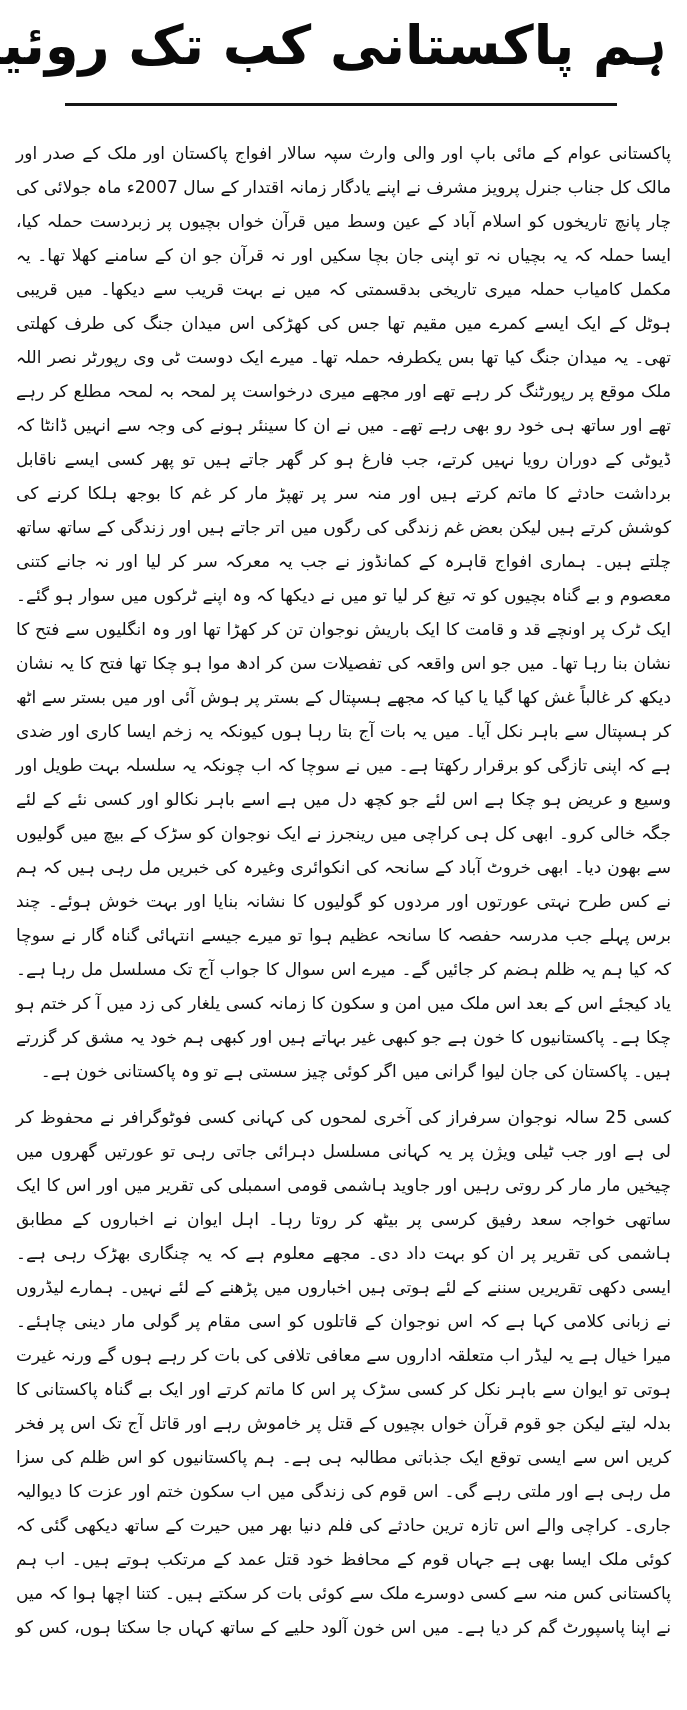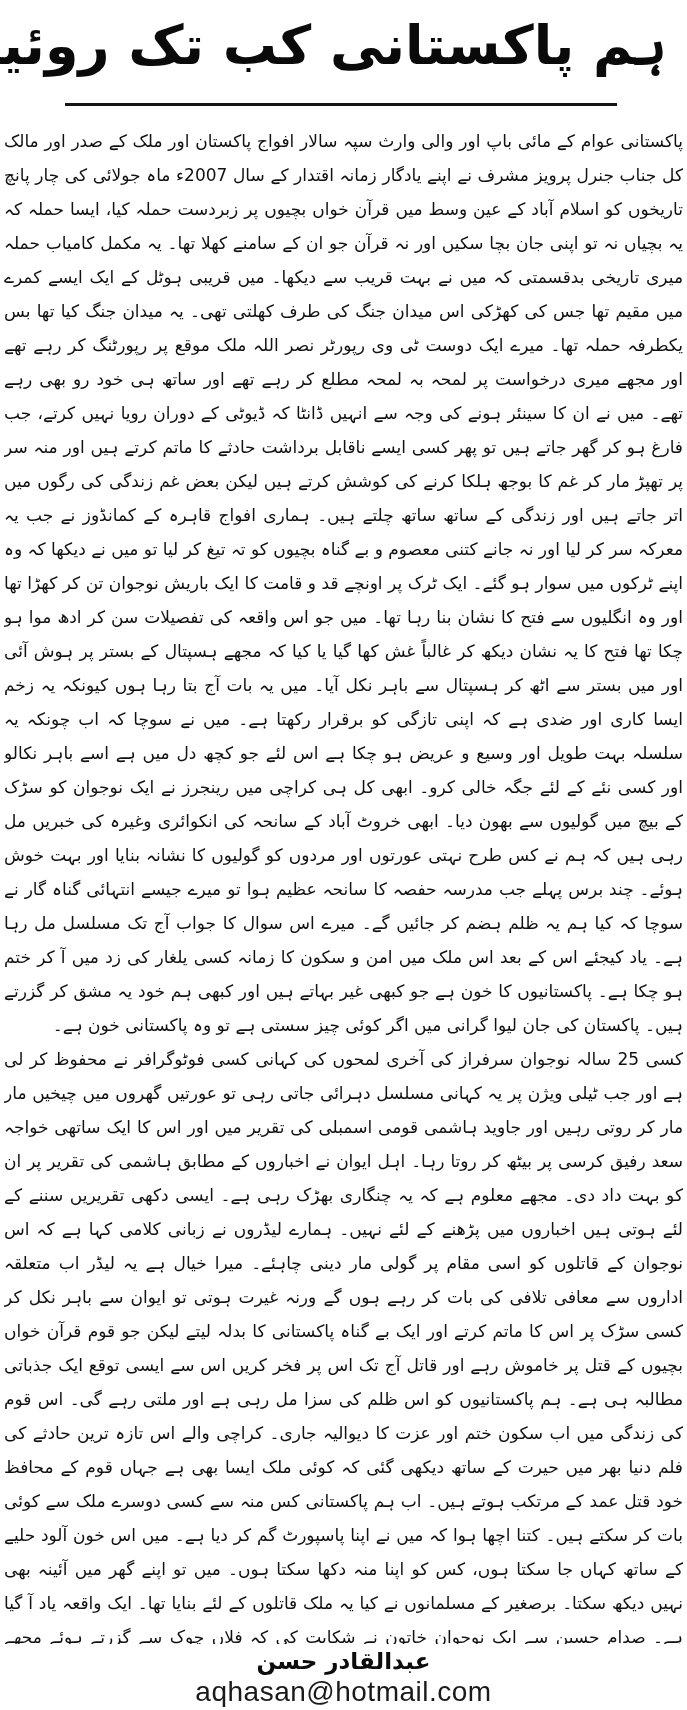--- a/index.html
+++ b/index.html
@@ -34,21 +34,21 @@
     top:124px; left:4px; right:4px;
     height:1520px;
     overflow:hidden;
     direction:rtl;
     text-align:justify;
     text-align-last:right;
     font-size:17px;
     line-height:34px;
     color:#111111;
   }
-  .body-text p { margin:0; padding:0; }
+  .body-text p { margin:12px; padding:0; }
   .footer {
     position:absolute;
     left:0; right:0; bottom:2px;
     text-align:center;
   }
   .signature {
     direction:rtl;
     font-size:23px;
     font-weight:bold;
     line-height:30px;
@@ -69,18 +69,14 @@
 
   <h1 class="headline">ہم پاکستانی کب تک روئیں گے</h1>
 
   <div class="divider"></div>
 
   <div class="body-text">
     <p>پاکستانی عوام کے مائی باپ اور والی وارث سپہ سالار افواج پاکستان اور ملک کے صدر اور مالک کل جناب جنرل پرویز مشرف نے اپنے یادگار زمانہ اقتدار کے سال 2007ء ماہ جولائی کی چار پانچ تاریخوں کو اسلام آباد کے عین وسط میں قرآن خواں بچیوں پر زبردست حملہ کیا، ایسا حملہ کہ یہ بچیاں نہ تو اپنی جان بچا سکیں اور نہ قرآن جو ان کے سامنے کھلا تھا۔ یہ مکمل کامیاب حملہ میری تاریخی بدقسمتی کہ میں نے بہت قریب سے دیکھا۔ میں قریبی ہوٹل کے ایک ایسے کمرے میں مقیم تھا جس کی کھڑکی اس میدان جنگ کی طرف کھلتی تھی۔ یہ میدان جنگ کیا تھا بس یکطرفہ حملہ تھا۔ میرے ایک دوست ٹی وی رپورٹر نصر اللہ ملک موقع پر رپورٹنگ کر رہے تھے اور مجھے میری درخواست پر لمحہ بہ لمحہ مطلع کر رہے تھے اور ساتھ ہی خود رو بھی رہے تھے۔ میں نے ان کا سینئر ہونے کی وجہ سے انہیں ڈانٹا کہ ڈیوٹی کے دوران رویا نہیں کرتے، جب فارغ ہو کر گھر جاتے ہیں تو پھر کسی ایسے ناقابل برداشت حادثے کا ماتم کرتے ہیں اور منہ سر پر تھپڑ مار کر غم کا بوجھ ہلکا کرنے کی کوشش کرتے ہیں لیکن بعض غم زندگی کی رگوں میں اتر جاتے ہیں اور زندگی کے ساتھ ساتھ چلتے ہیں۔ ہماری افواج قاہرہ کے کمانڈوز نے جب یہ معرکہ سر کر لیا اور نہ جانے کتنی معصوم و بے گناہ بچیوں کو تہ تیغ کر لیا تو میں نے دیکھا کہ وہ اپنے ٹرکوں میں سوار ہو گئے۔ ایک ٹرک پر اونچے قد و قامت کا ایک باریش نوجوان تن کر کھڑا تھا اور وہ انگلیوں سے فتح کا نشان بنا رہا تھا۔ میں جو اس واقعہ کی تفصیلات سن کر ادھ موا ہو چکا تھا فتح کا یہ نشان دیکھ کر غالباً غش کھا گیا یا کیا کہ مجھے ہسپتال کے بستر پر ہوش آئی اور میں بستر سے اٹھ کر ہسپتال سے باہر نکل آیا۔ میں یہ بات آج بتا رہا ہوں کیونکہ یہ زخم ایسا کاری اور ضدی ہے کہ اپنی تازگی کو برقرار رکھتا ہے۔ میں نے سوچا کہ اب چونکہ یہ سلسلہ بہت طویل اور وسیع و عریض ہو چکا ہے اس لئے جو کچھ دل میں ہے اسے باہر نکالو اور کسی نئے کے لئے جگہ خالی کرو۔ ابھی کل ہی کراچی میں رینجرز نے ایک نوجوان کو سڑک کے بیچ میں گولیوں سے بھون دیا۔ ابھی خروٹ آباد کے سانحہ کی انکوائری وغیرہ کی خبریں مل رہی ہیں کہ ہم نے کس طرح نہتی عورتوں اور مردوں کو گولیوں کا نشانہ بنایا اور بہت خوش ہوئے۔ چند برس پہلے جب مدرسہ حفصہ کا سانحہ عظیم ہوا تو میرے جیسے انتہائی گناہ گار نے سوچا کہ کیا ہم یہ ظلم ہضم کر جائیں گے۔ میرے اس سوال کا جواب آج تک مسلسل مل رہا ہے۔ یاد کیجئے اس کے بعد اس ملک میں امن و سکون کا زمانہ کسی یلغار کی زد میں آ کر ختم ہو چکا ہے۔ پاکستانیوں کا خون ہے جو کبھی غیر بہاتے ہیں اور کبھی ہم خود یہ مشق کر گزرتے ہیں۔ پاکستان کی جان لیوا گرانی میں اگر کوئی چیز سستی ہے تو وہ پاکستانی خون ہے۔</p>
     <p>کسی 25 سالہ نوجوان سرفراز کی آخری لمحوں کی کہانی کسی فوٹوگرافر نے محفوظ کر لی ہے اور جب ٹیلی ویژن پر یہ کہانی مسلسل دہرائی جاتی رہی تو عورتیں گھروں میں چیخیں مار مار کر روتی رہیں اور جاوید ہاشمی قومی اسمبلی کی تقریر میں اور اس کا ایک ساتھی خواجہ سعد رفیق کرسی پر بیٹھ کر روتا رہا۔ اہل ایوان نے اخباروں کے مطابق ہاشمی کی تقریر پر ان کو بہت داد دی۔ مجھے معلوم ہے کہ یہ چنگاری بھڑک رہی ہے۔ ایسی دکھی تقریریں سننے کے لئے ہوتی ہیں اخباروں میں پڑھنے کے لئے نہیں۔ ہمارے لیڈروں نے زبانی کلامی کہا ہے کہ اس نوجوان کے قاتلوں کو اسی مقام پر گولی مار دینی چاہئے۔ میرا خیال ہے یہ لیڈر اب متعلقہ اداروں سے معافی تلافی کی بات کر رہے ہوں گے ورنہ غیرت ہوتی تو ایوان سے باہر نکل کر کسی سڑک پر اس کا ماتم کرتے اور ایک بے گناہ پاکستانی کا بدلہ لیتے لیکن جو قوم قرآن خواں بچیوں کے قتل پر خاموش رہے اور قاتل آج تک اس پر فخر کریں اس سے ایسی توقع ایک جذباتی مطالبہ ہی ہے۔ ہم پاکستانیوں کو اس ظلم کی سزا مل رہی ہے اور ملتی رہے گی۔ اس قوم کی زندگی میں اب سکون ختم اور عزت کا دیوالیہ جاری۔ کراچی والے اس تازہ ترین حادثے کی فلم دنیا بھر میں حیرت کے ساتھ دیکھی گئی کہ کوئی ملک ایسا بھی ہے جہاں قوم کے محافظ خود قتل عمد کے مرتکب ہوتے ہیں۔ اب ہم پاکستانی کس منہ سے کسی دوسرے ملک سے کوئی بات کر سکتے ہیں۔ کتنا اچھا ہوا کہ میں نے اپنا پاسپورٹ گم کر دیا ہے۔ میں اس خون آلود حلیے کے ساتھ کہاں جا سکتا ہوں، کس کو اپنا منہ دکھا سکتا ہوں۔ میں تو اپنے گھر میں آئینہ بھی نہیں دیکھ سکتا۔ برصغیر کے مسلمانوں نے کیا یہ ملک قاتلوں کے لئے بنایا تھا۔ ایک واقعہ یاد آ گیا ہے۔ صدام حسین سے ایک نوجوان خاتون نے شکایت کی کہ فلاں چوک سے گزرتے ہوئے مجھے پولیس والوں نے چھیڑا ہے۔ صدام نے پتہ کرایا کہ اس وقت وہاں کس کی ڈیوٹی تھی۔ صدام حسین لڑکی کو ساتھ لے کر ان کے گھر پہنچا۔ انہیں باہر بلایا۔ لڑکی سے ان کی شناخت کیلئے کہا اور تسلی کر لینے کے بعد ان کو ساتھ لے کر اسی چوک پر پہنچے۔ اپنی کمر سے پستول نکالا اور دونوں کو وہیں ختم کر دیا۔ یہ لڑکی صدر کے قدموں میں گر گئی تو اس نے اسے اٹھا کر کہا تم میری بیٹی ہو۔ صدام کوئی آئیڈیل حکمران نہیں تھے لیکن ان کے اندر قومی غیرت کی کوئی رمق باقی تھی۔ نئی سڑک بننے پر شاہ ایران اپنی گاڑی میں اس سڑک پر نکل جاتا اور چیف انجینئر اس کے آگے آگے گاڑی میں چلتا۔ جب کہیں بادشاہ کی گاڑی ناہموار سڑک سے گزرتی تو وہ انجینئر کو بلا کر وجہ پوچھتے اور تسلی نہ ہوتی تو انجینئر کو اپنی گاڑی سے کچل کر گزر جاتے۔ یہ وہ انصاف ہے جو قانون والوں کو تو شاید قبول نہ ہو مگر عوام کو قبول ہوتا ہے اور یہی کسی ننگے ظلم کا علاج ہے۔</p>
   </div>
 
-  <div class="footer">
-    <div class="signature">عبدالقادر حسن</div>
-    <div class="email">aqhasan@hotmail.com</div>
-  </div>
 
 </div>
 
 </body></html>

